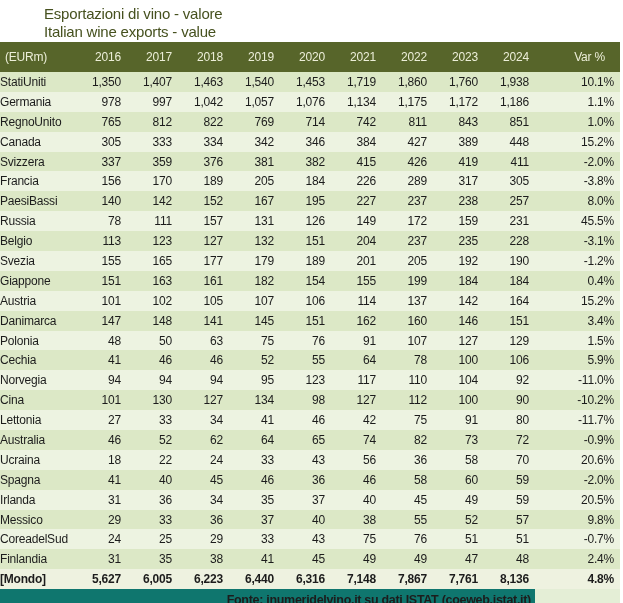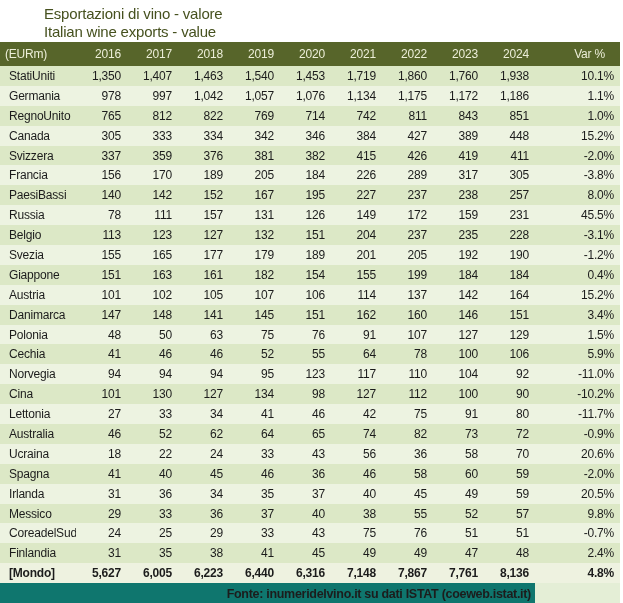--- a/index.html
+++ b/index.html
@@ -23,30 +23,30 @@
   .title-line{
     font-size:15px;line-height:18px;color:var(--title-text);
     letter-spacing:-0.2px;white-space:nowrap;
   }
   table{
     width:620px;border-collapse:collapse;table-layout:fixed;
     font-size:12px;letter-spacing:-0.2px;
   }
   th{
     background:var(--header-bg);color:var(--header-text);
-    font-weight:normal;height:24px;text-align:right;
+    font-weight:normal;height:30px;text-align:right;
     padding:0 6px 0 0;white-space:nowrap;overflow:hidden;
   }
   th.first{text-align:left;padding:0 0 0 5px;}
   th.last{padding-right:15px;}
   td{
     height:19.9px;padding:0 6px 0 0;text-align:right;
     white-space:nowrap;overflow:hidden;
   }
-  td.country{text-align:left;padding:0 0 0 9px;}
+  td.country{text-align:left;padding:0 0 0 0;}
   td.var{}
   tbody tr:nth-child(odd){background:var(--row-dark);}
   tbody tr:nth-child(even){background:var(--row-light);}
   tbody tr.total{background:var(--total-bg);font-weight:bold;border-radius:8px;}
   tr.source-row td{background:#0f766e;height:21px;}
   td.src{
     text-align:right;font-weight:bold;font-size:12.5px;
     padding-right:4px;letter-spacing:-0.3px;
   }
   tr.source-row td.src-pad{background:var(--footer-cell-bg);}

